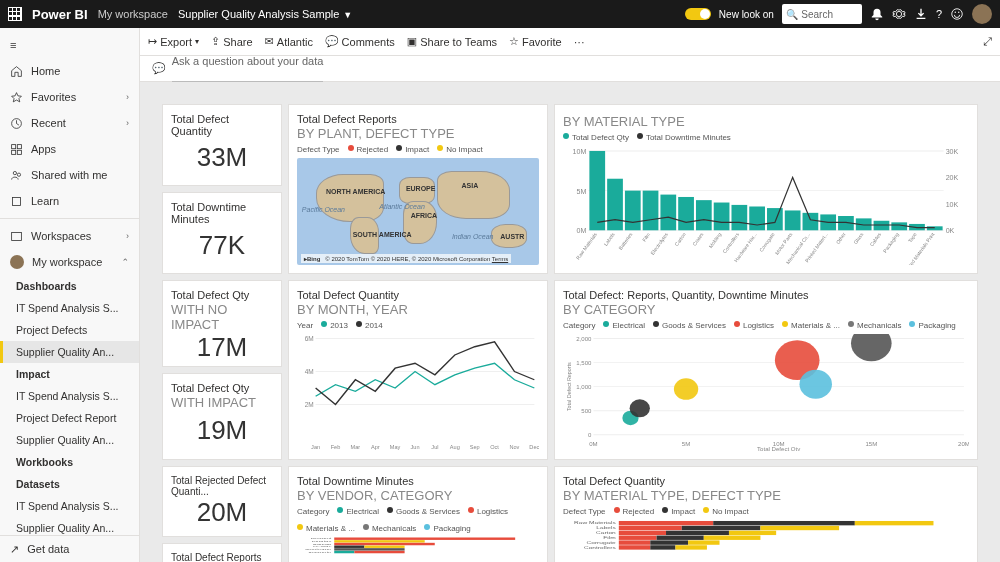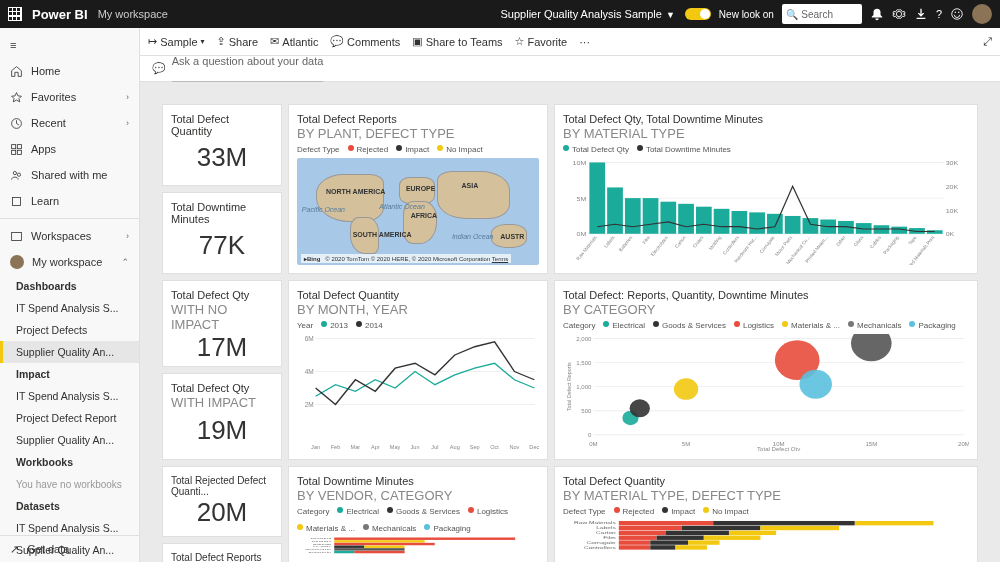--- a/index.html
+++ b/index.html
@@ -2,21 +2,21 @@
 <html><head>
 <meta charset="utf-8">
 <style>
 *{box-sizing:border-box;margin:0;padding:0;font-family:"Segoe UI",Arial,sans-serif}
 body{background:#f3f2f1;width:1000px;height:562px;overflow:hidden;font-size:11px;color:#323130}
 .topbar{height:28px;background:#1a1a1a;color:#fff;display:flex;align-items:center;padding:0 8px;gap:10px}
 .topbar .app-icon{width:14px;height:14px;background:#fff;display:flex;flex-wrap:wrap;gap:1px;padding:1px}
 .topbar .app-icon span{width:3px;height:3px;background:#1a1a1a}
 .topbar .brand{font-weight:600;font-size:13px}
 .topbar .ws{font-size:11px;color:#ccc}
-.topbar .center{flex:1;text-align:right;font-size:11px}
+.topbar .center{flex:1;text-align:left;font-size:11px}
 .topbar .center .chev{font-size:9px;margin-left:4px}
 .topbar .right{display:flex;align-items:center;gap:8px}
 .toggle{width:26px;height:12px;background:#f2c811;border-radius:6px;position:relative}
 .toggle::after{content:"";position:absolute;width:10px;height:10px;background:#fff;border-radius:50%;top:1px;right:1px}
 .search{background:#fff;height:20px;width:80px;border-radius:2px;color:#666;display:flex;align-items:center;padding:0 4px;gap:3px;font-size:10px}
 .tb-ico{width:14px;height:14px;fill:#fff;cursor:pointer}
 .avatar{width:20px;height:20px;border-radius:50%;background:#8b7355}
 .nav{position:absolute;top:28px;left:0;width:140px;height:534px;background:#f8f8f8;border-right:1px solid #e1dfdd;padding:4px 0;font-size:11px}
 .nav-row{display:flex;align-items:center;height:26px;padding:0 10px;gap:8px;cursor:pointer;color:#323130}
 .nav-row .chev{margin-left:auto;font-size:9px;color:#666}
@@ -158,37 +158,36 @@
     </div>
   <div class="nav-sub bold">Dashboards</div>
   <div class="nav-sub">IT Spend Analysis S...</div>
   <div class="nav-sub">Project Defects</div>
   <div class="nav-sub sel">Supplier Quality An...</div>
   <div class="nav-sub bold">Impact</div>
   <div class="nav-sub">IT Spend Analysis S...</div>
   <div class="nav-sub">Project Defect Report</div>
   <div class="nav-sub">Supplier Quality An...</div>
   <div class="nav-sub bold">Workbooks</div>
-  <div class="nav-sub muted">You have no workbooks</div>
   <div class="nav-sub bold">Datasets</div>
   <div class="nav-sub">IT Spend Analysis S...</div>
   <div class="nav-sub">Supplier Quality An...</div>
   <div class="nav-bottom">
     <div class="nav-row">
         <span>↗</span>
         <span>Get data</span>
       </div>
   </div>
 </div>
 
 <div class="main">
   <div class="toolbar">
     <div class="tb-item">
         <span>↦</span>
-        <span>Sample</span>
+        <span>Export</span>
         <span style="font-size:8px">▾</span>
       </div>
     <div class="tb-item">
         <span>⇪</span>
         <span>Share</span>
       </div>
     <div class="tb-item">
         <span>✉</span>
         <span>Atlantic</span>
       </div>
@@ -257,21 +256,20 @@
         <div class="lbl" style="left:23%;top:68%">SOUTH AMERICA</div>
         <div class="lbl" style="left:84%;top:70%">AUSTR</div>
         <div class="ocean-lbl" style="left:2%;top:45%">Pacific Ocean</div>
         <div class="ocean-lbl" style="left:34%;top:42%">Atlantic Ocean</div>
         <div class="ocean-lbl" style="left:64%;top:70%">Indian Ocean</div>
         <div class="attr"><b>▸Bing</b> &nbsp; <span>© 2020 TomTom © 2020 HERE, © 2020 Microsoft Corporation</span> <u>Terms</u></div>
       </div>
     </div>
 
     <div class="tile">
-      <div class="title">Total Defect Qty, Total Downtime Minutes</div>
       <div class="sub">BY MATERIAL TYPE</div>
       <div class="legend">
         <span class="lg">
             <span class="dot" style="background:#1aab9b"></span>
             <span>Total Defect Qty</span>
           </span>
         <span class="lg">
             <span class="dot" style="background:#333"></span>
             <span>Total Downtime Minutes</span>
           </span>

